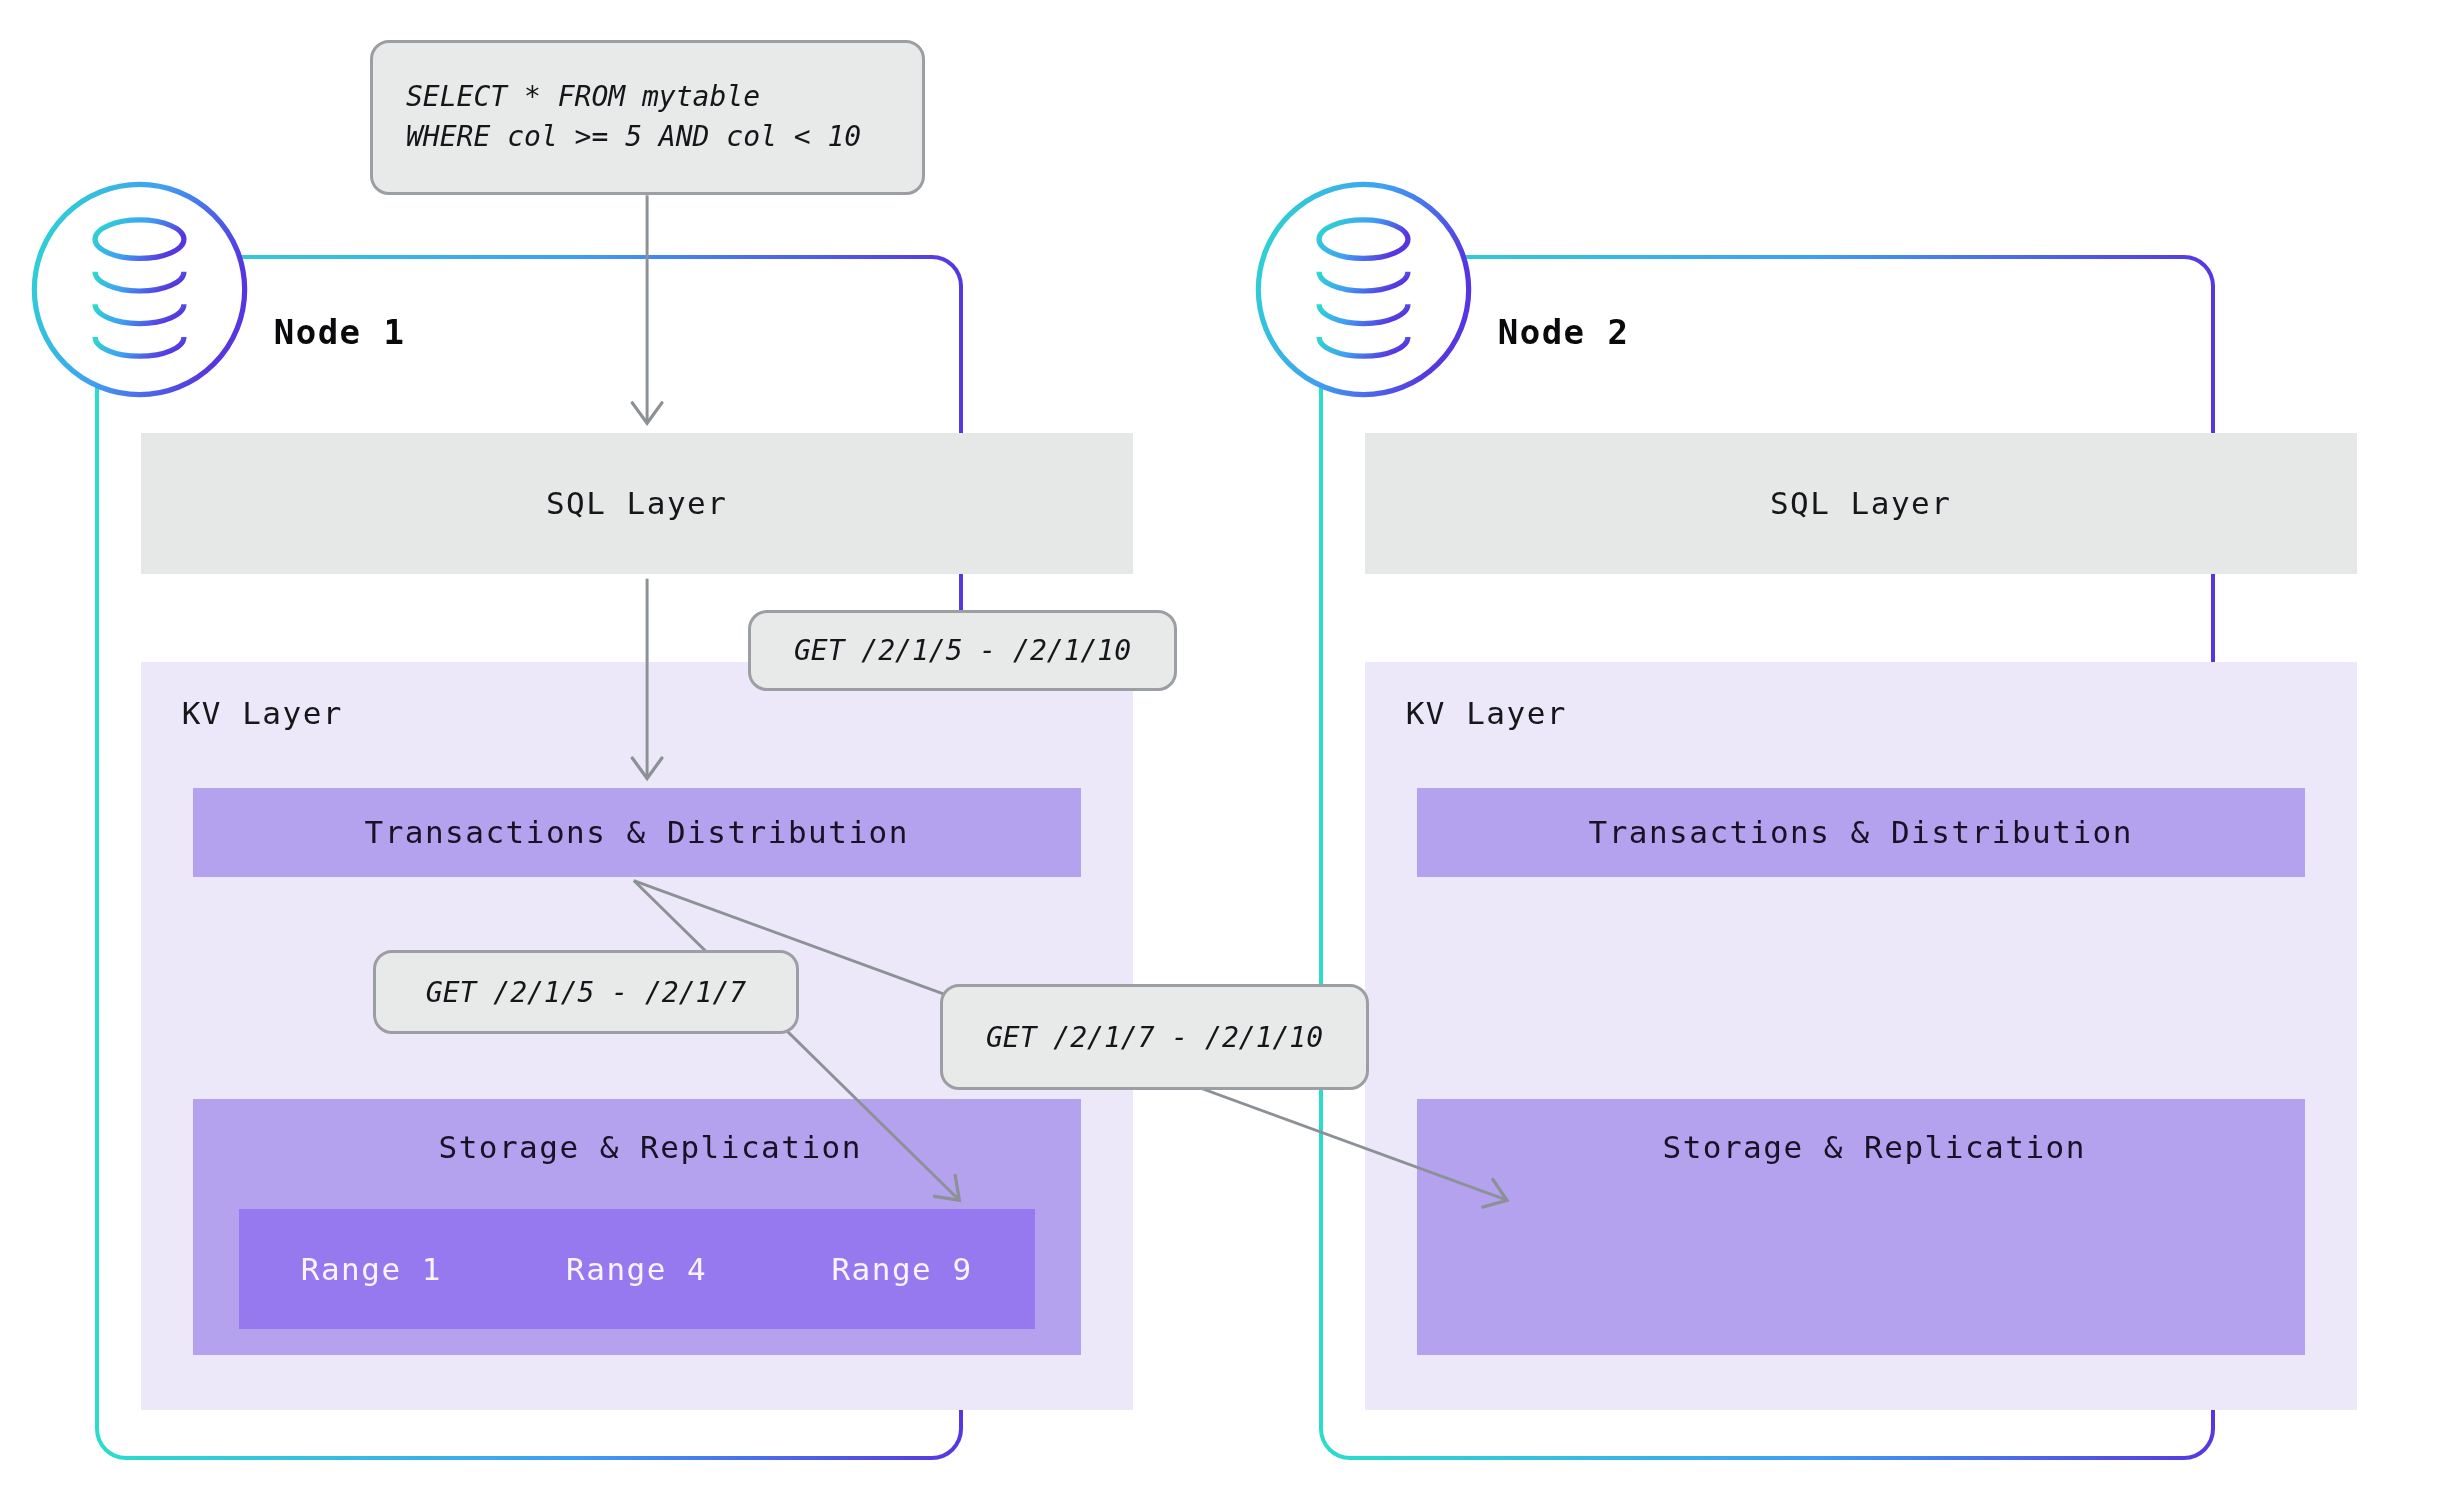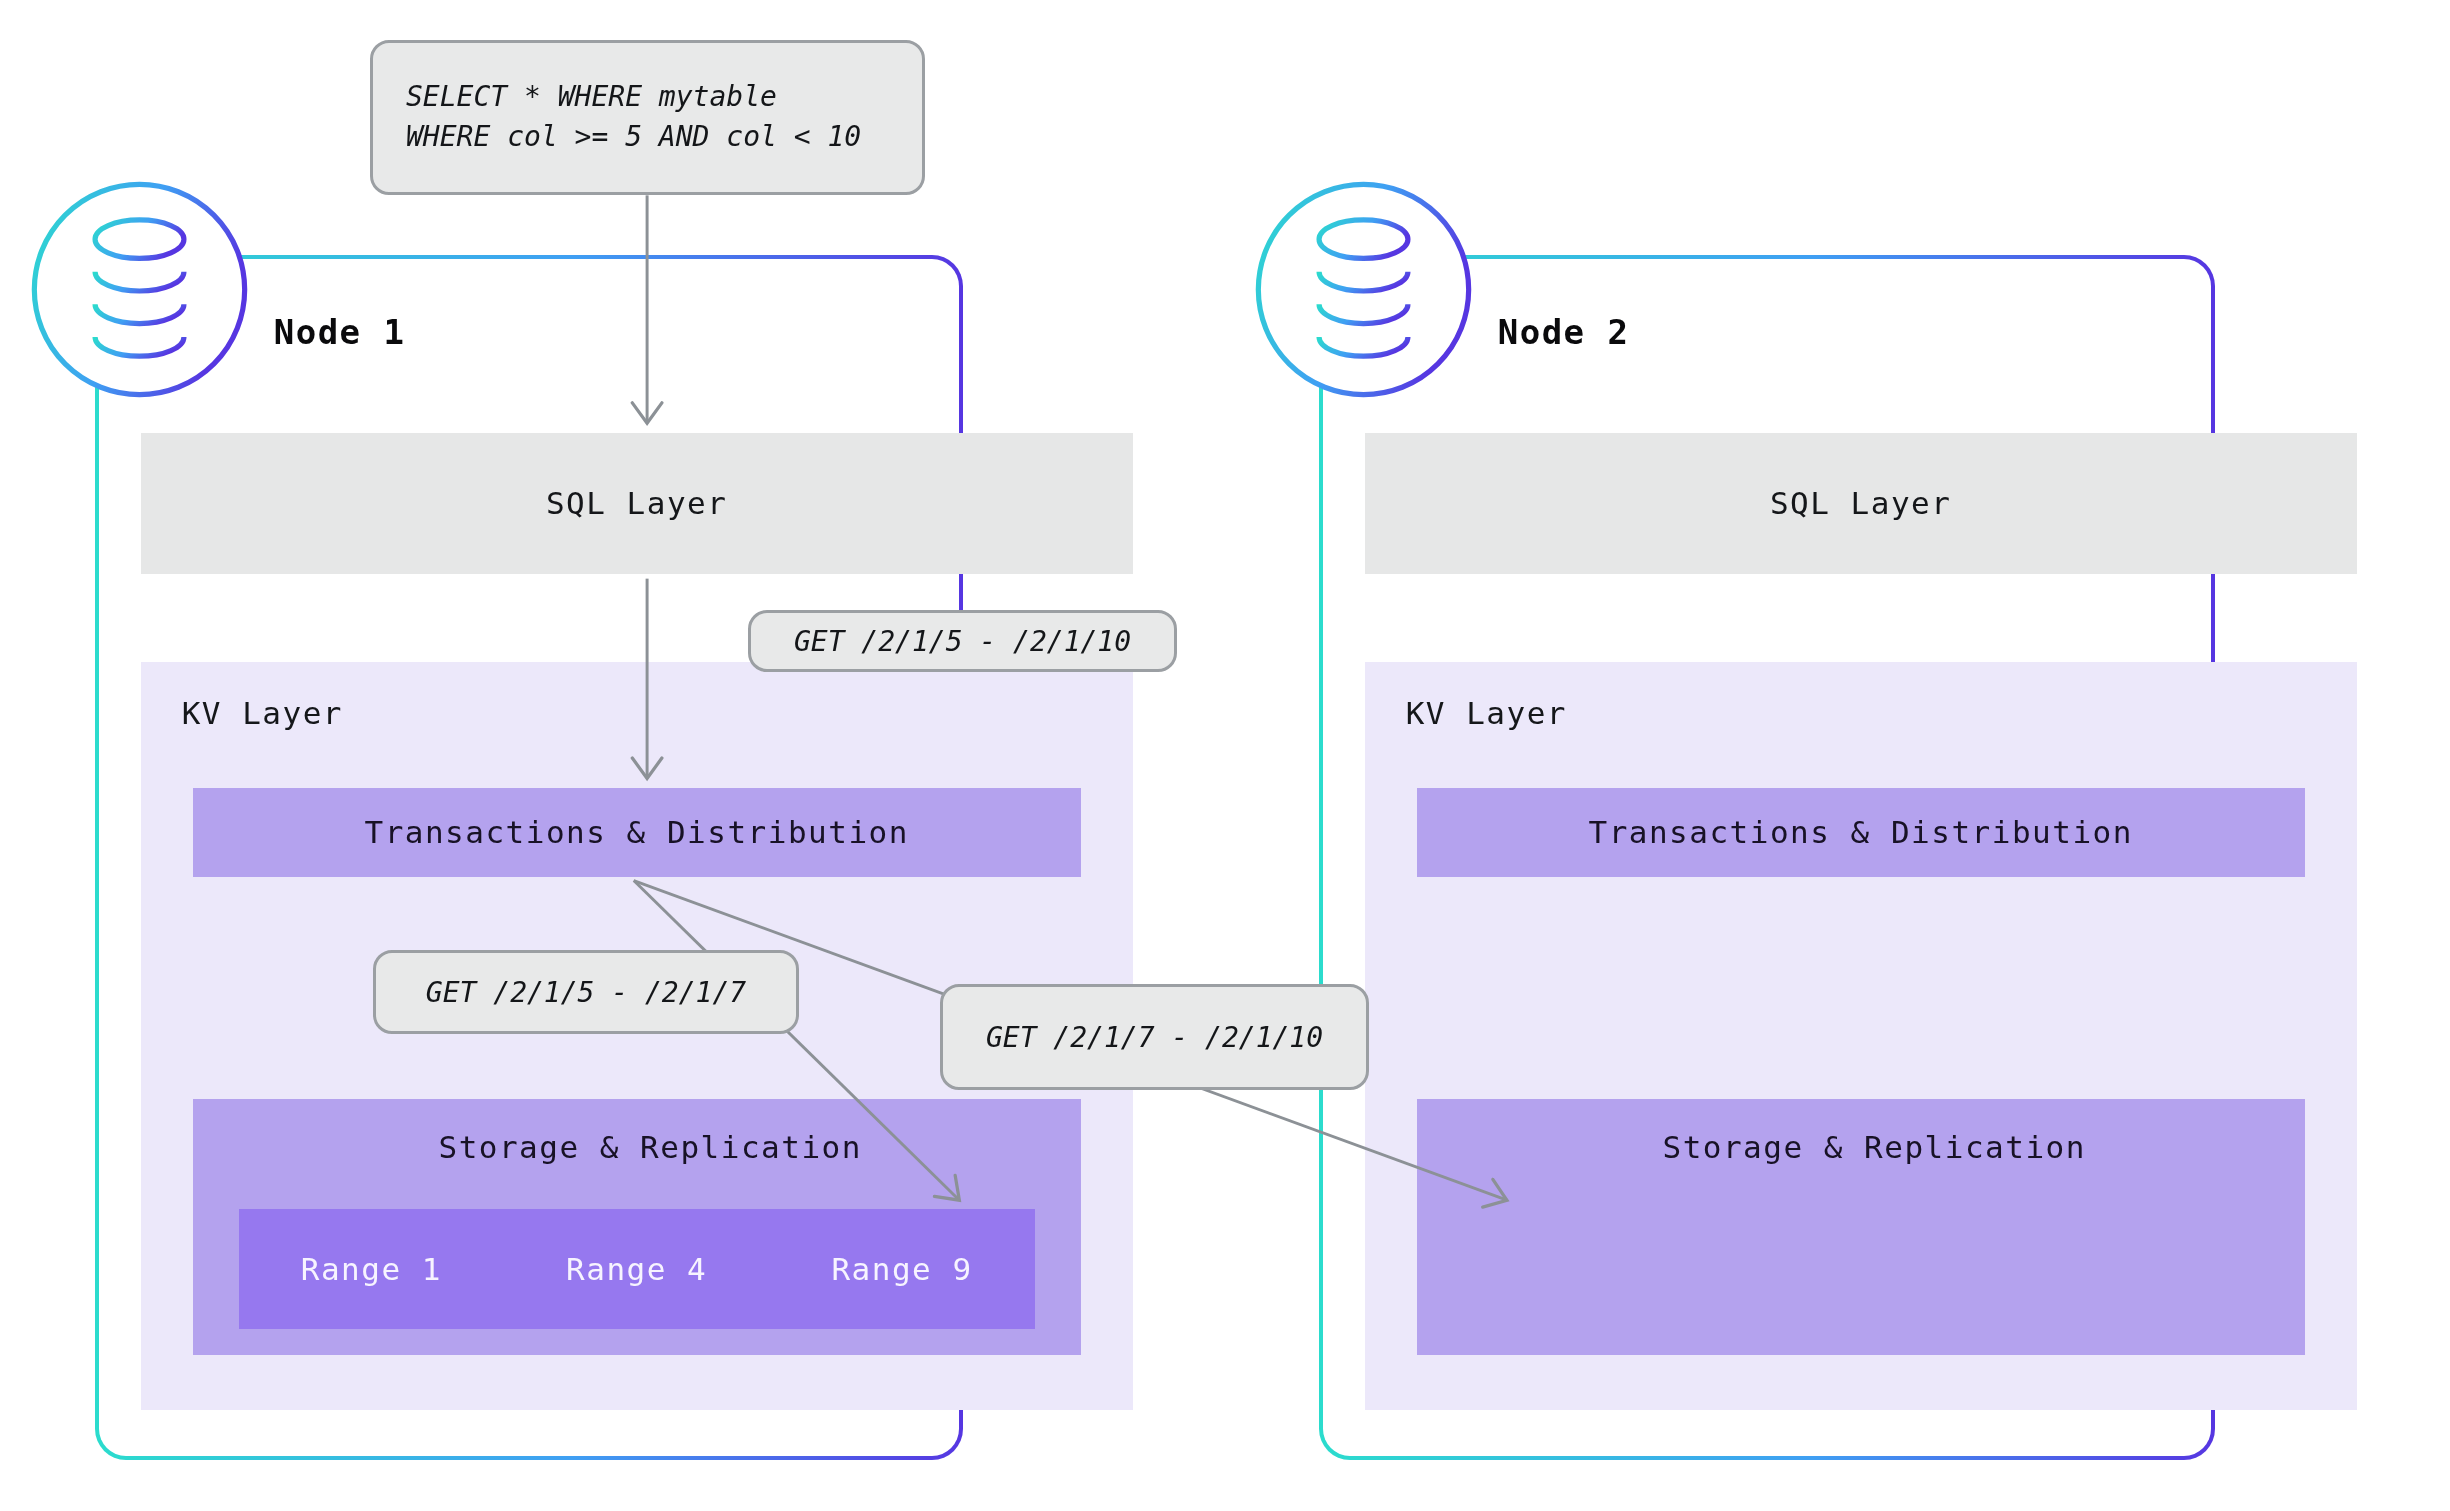--- a/index.html
+++ b/index.html
@@ -69,21 +69,21 @@
   }
 
   
   .code-box{
     position:absolute;background:var(--label-box-gray);
     border:3.7px solid var(--label-box-border);border-radius:19px;
     font-style:italic;color:#141619;z-index:10;
   }
   .query-box{left:370px;top:40px;width:555px;height:155px;padding:34px 0 0 33px;font-size:28px;line-height:40px;}
   .get-box{display:flex;align-items:center;justify-content:center;font-size:28px;white-space:nowrap;}
-  .get-full{left:748px;top:610px;width:429px;height:62px;}
+  .get-full{left:748px;top:610px;width:429px;height:81px;}
   .get-left{left:373px;top:950px;width:426px;height:84px;}
   .get-right{left:940px;top:956px;width:429px;height:106px;margin-top:28px;}
 
   
   .arrows{position:absolute;left:0;top:0;z-index:5;pointer-events:none;}
   .arrow{stroke:var(--arrow-gray);stroke-width:4;fill:none;}
 
   .db-stroke{fill:none;stroke-width:7;}
 </style>
 </head>
@@ -184,21 +184,21 @@
         <path d="M0.6 0.6 L7.5 5.6 L0.6 10.6" fill="none" stroke="#8c9196" stroke-width="1.1" stroke-linecap="round"></path>
       </marker>
     </defs>
     <path class="arrow" d="M874 264 L874 572" marker-end="url(#chev)"></path>
     <path class="arrow" d="M874 782 L874 1052" marker-end="url(#chev)"></path>
     <path class="arrow" d="M856 1190 L1296 1622" marker-end="url(#chev)"></path>
     <path class="arrow" d="M856 1190 L2036 1622" marker-end="url(#chev)"></path>
   </svg>
 
   <div class="code-box query-box">
-    <div>SELECT * WHERE mytable</div>
+    <div>SELECT * FROM mytable</div>
     <div>WHERE col &gt;= 5 AND col &lt; 10</div>
   </div>
 
   <div class="code-box get-box get-full">GET /2/1/5 - /2/1/10</div>
   <div class="code-box get-box get-left">GET /2/1/5 - /2/1/7</div>
   <div class="code-box get-box get-right">GET /2/1/7 - /2/1/10</div>
 
 </div>
 
 

